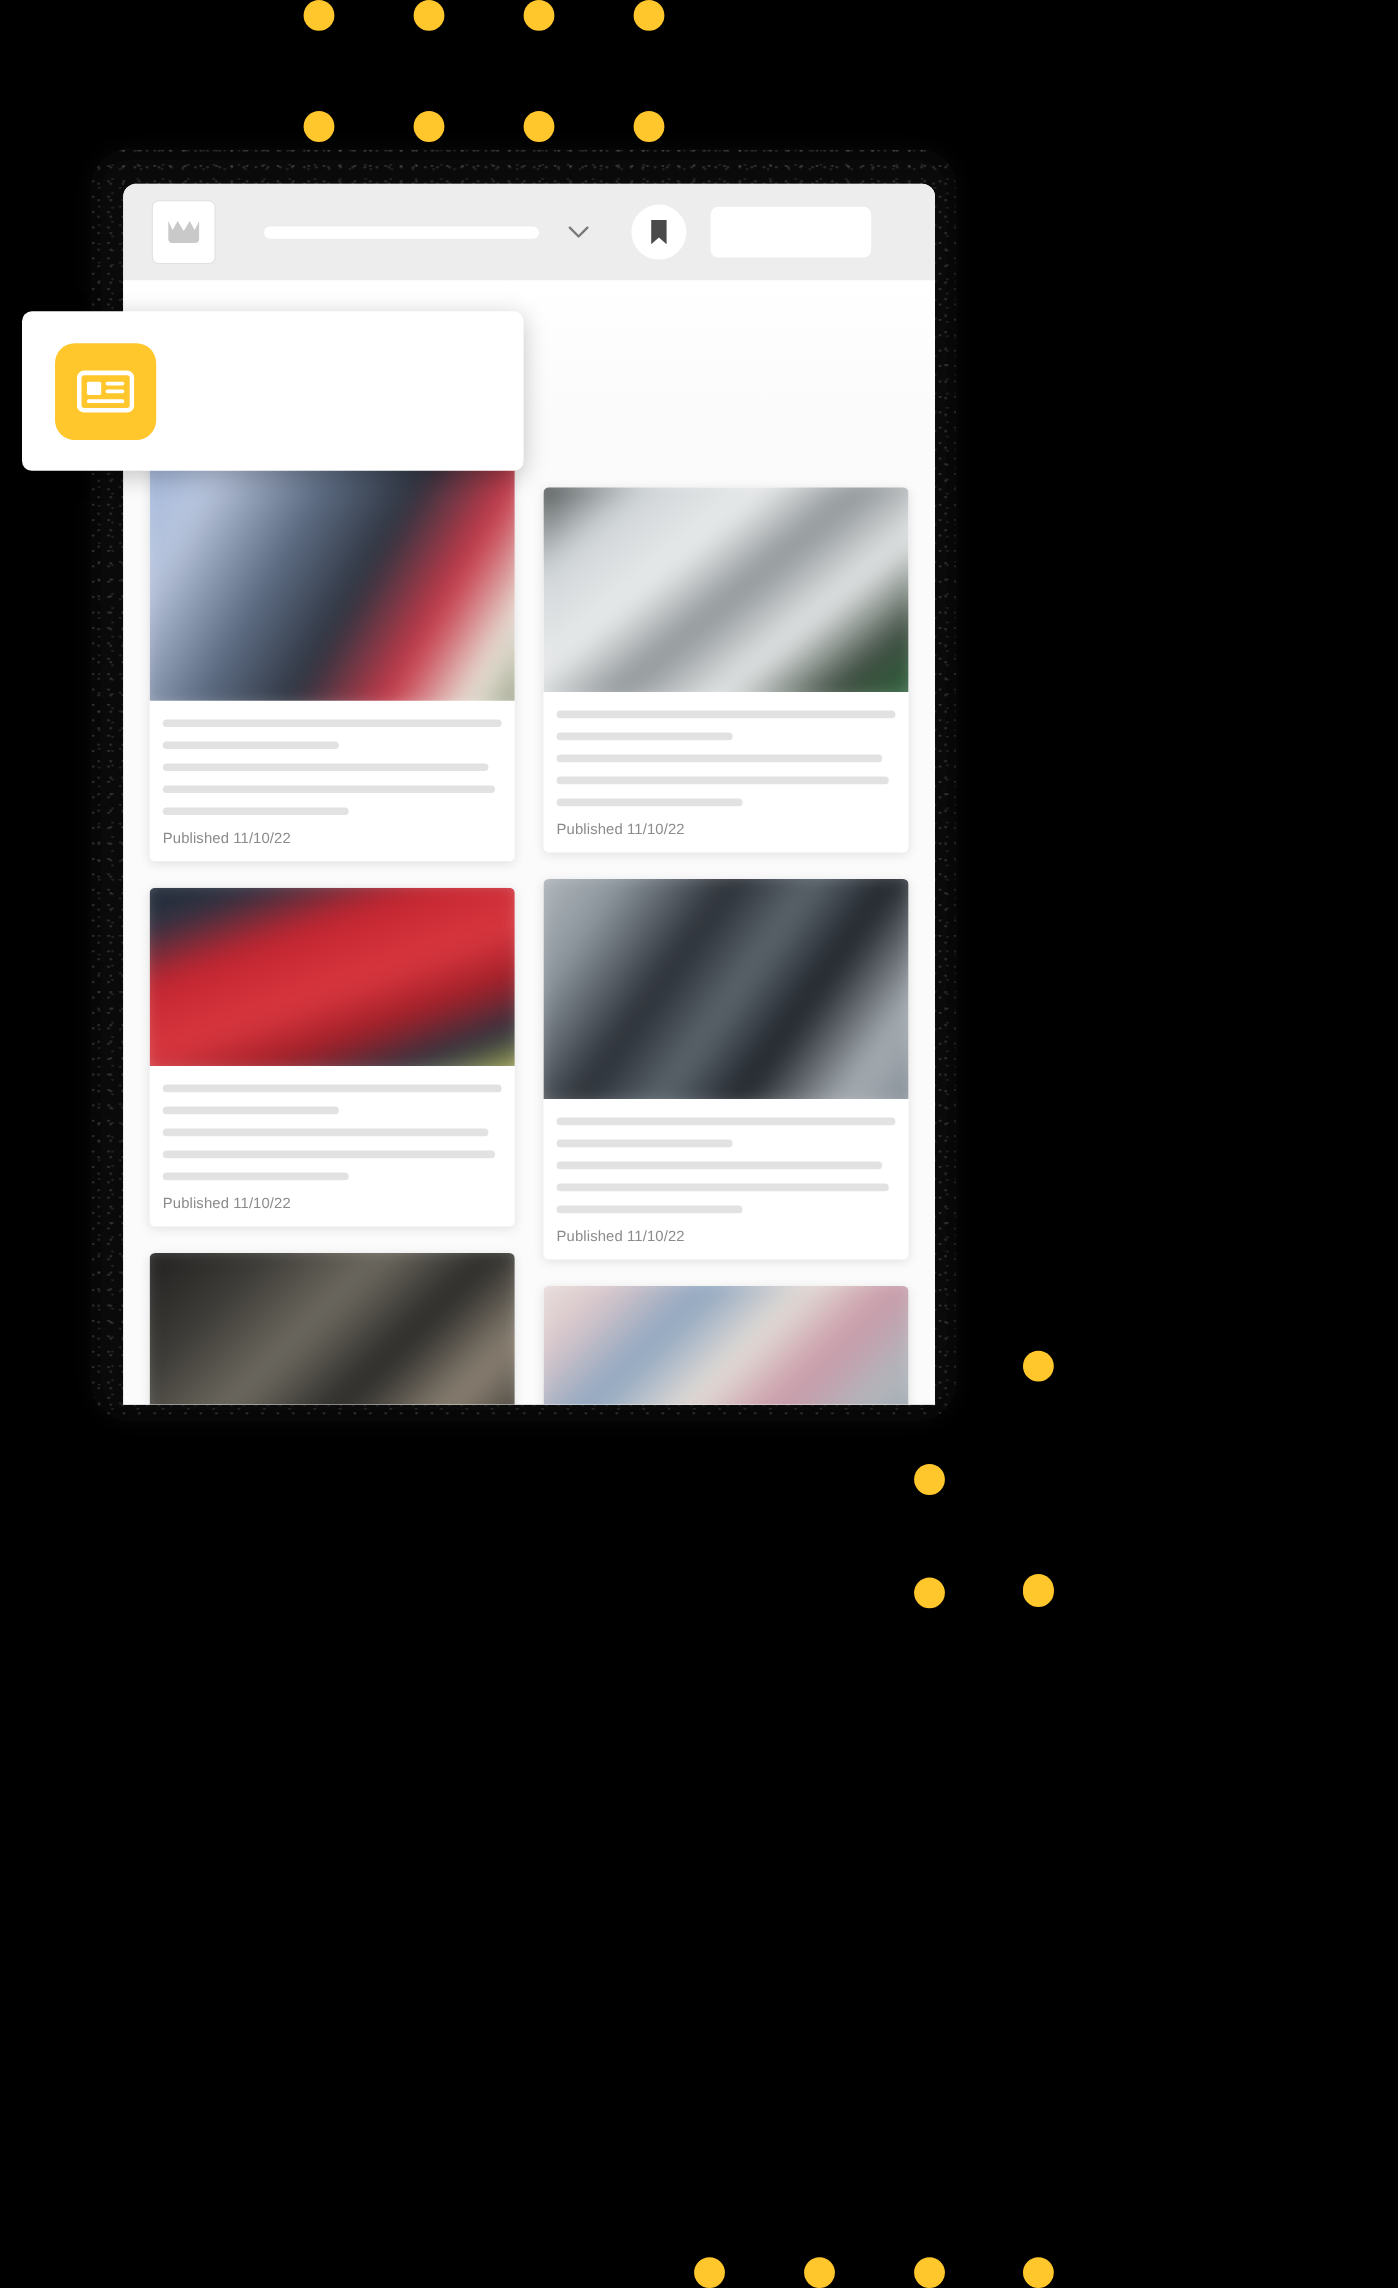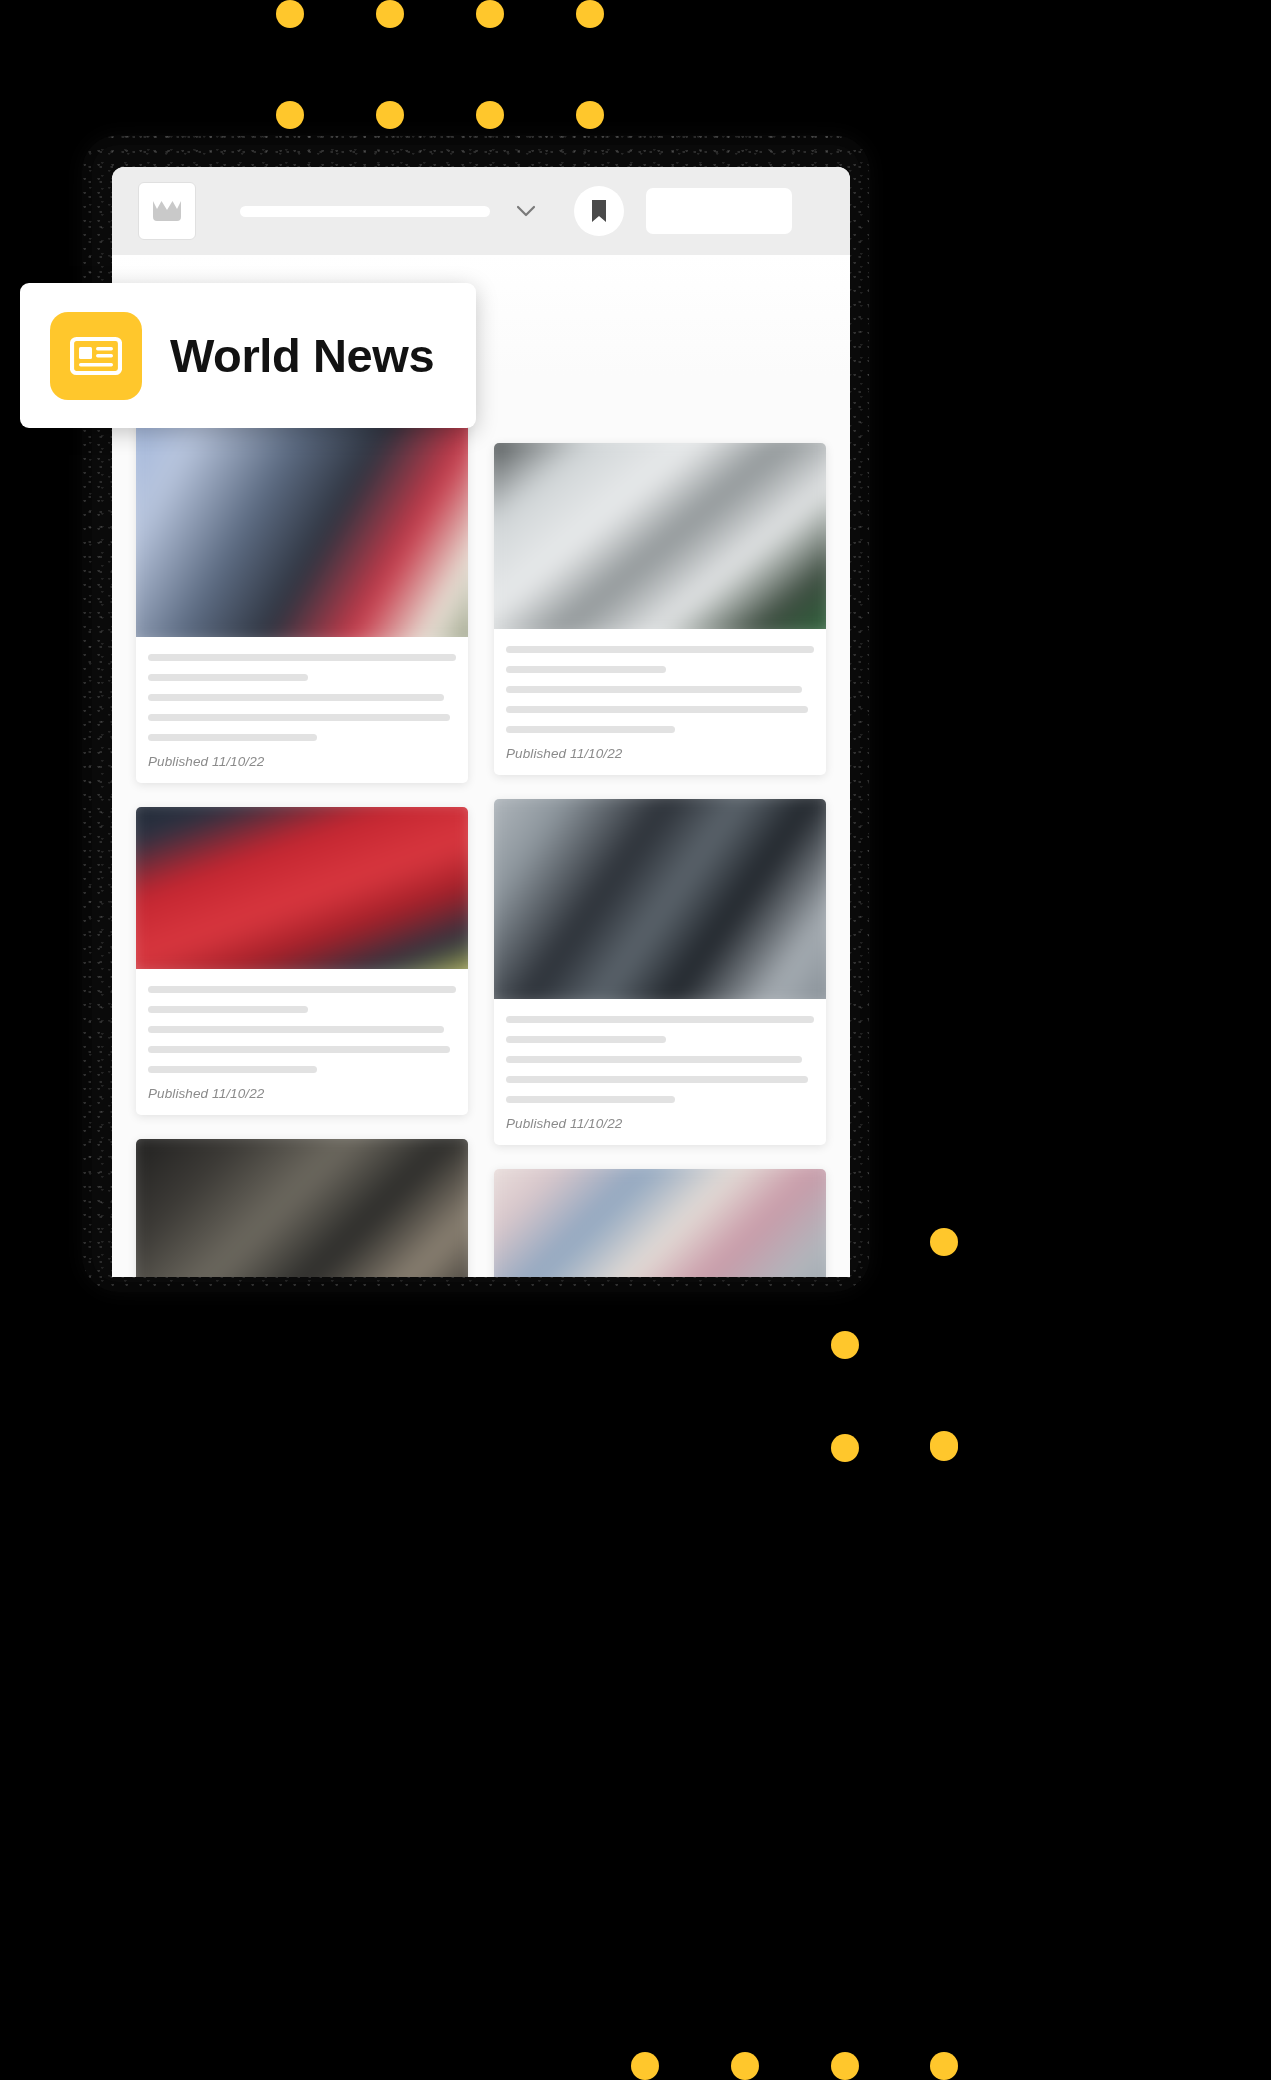--- a/index.html
+++ b/index.html
@@ -39,21 +39,20 @@
     pointer-events: none;
     -webkit-mask-image: radial-gradient(farthest-side at 50% 50%, transparent 86%, #000 93%);
             mask-image: radial-gradient(farthest-side at 50% 50%, transparent 86%, #000 93%);
   }
   .browser {
     position: absolute;
     left: 112px; top: 167px; width: 738px; height: 1110px;
     background: #ffffff;
     border-radius: 12px 12px 0 0;
     overflow: hidden;
-    font-style: italic;
   }
   .toolbar {
     height: 88px; background: #ededed;
     display: flex; align-items: center;
     padding: 0 26px;
     gap: 0;
   }
   .favicon-box {
     width: 58px; height: 58px; background: #ffffff;
     border: 1px solid #e0e0e0; border-radius: 6px;
@@ -266,16 +265,15 @@
   <div class="logo-card">
     <div class="logo-tile">
       <svg width="52" height="40" viewBox="0 0 52 40">
         <rect x="2" y="3" width="48" height="34" rx="4.5" fill="none" stroke="#ffffff" stroke-width="4.2"></rect>
         <rect x="9" y="11" width="13" height="12" rx="1.5" fill="#ffffff"></rect>
         <rect x="26" y="11" width="17" height="3.4" rx="1.7" fill="#ffffff"></rect>
         <rect x="26" y="18" width="17" height="3.4" rx="1.7" fill="#ffffff"></rect>
         <rect x="9" y="27" width="34" height="3.4" rx="1.7" fill="#ffffff"></rect>
       </svg>
     </div>
-    <div class="logo-title">World News</div>
   </div>
 
 </div>
 
 </body></html>

